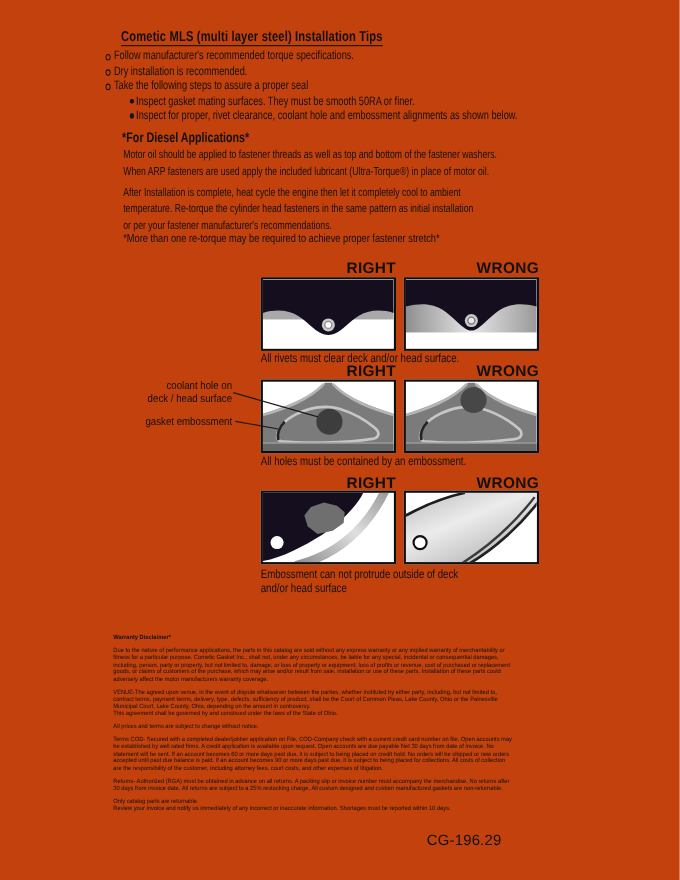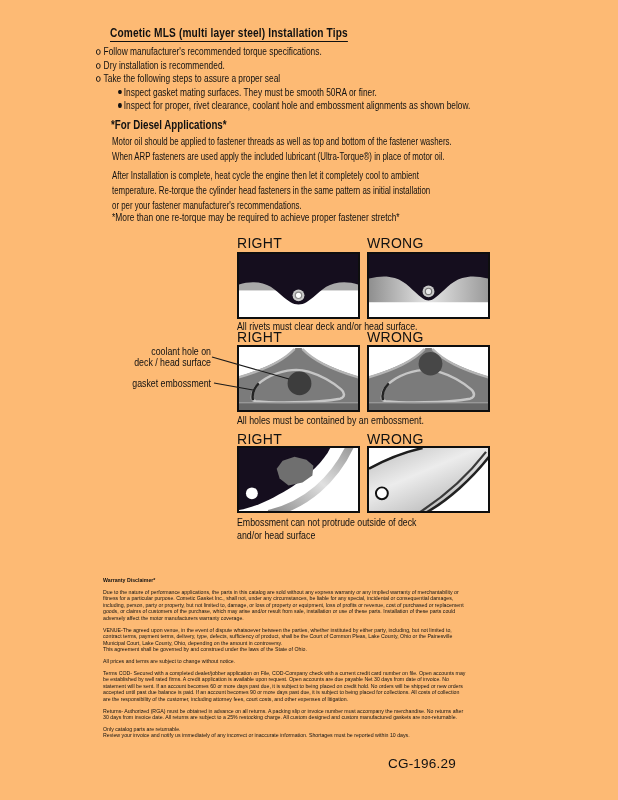--- a/index.html
+++ b/index.html
@@ -1,16 +1,16 @@
 <!DOCTYPE html>
 <html><head>
 <meta charset="utf-8">
 <style>
   html,body{margin:0;padding:0;background:#fff;overflow:hidden;}
-  .page{position:relative;width:618px;height:800px;background:#fdba74;
+  .page{position:relative;width:618px;height:800px;background:#c2410c;
         font-family:"Liberation Sans","DejaVu Sans",sans-serif;color:#111;}
   
   .cx75{transform:scaleX(.75);transform-origin:0 0;}
   .cx76{transform:scaleX(.76);transform-origin:0 0;}
   .cx78{transform:scaleX(.78);transform-origin:0 0;}
   .cx80{transform:scaleX(.80);transform-origin:0 0;}
   .cx88r{transform:scaleX(.88);transform-origin:100% 0;}
   .cx95{transform:scaleX(.95);transform-origin:0 0;}
   .abs{position:absolute;}
   .pre{white-space:pre-line;}
@@ -23,21 +23,21 @@
   .b-row.sub{padding-left:29px;}
   .mark-o{flex:0 0 auto;width:4px;height:4px;border:1px solid #111;border-radius:50%;margin:4px 4px 0 0;}
   .mark-f{flex:0 0 auto;width:4.5px;height:4.5px;background:#111;border-radius:50%;margin:4px 3px 0 0;}
 
   .diesel-h{left:111px;top:118px;font-size:12.5px;font-weight:bold;}
   .para{left:112px;font-size:10.5px;line-height:15px;width:560px;}
   .p1{top:134px;}
   .p2{top:168px;}
   .note{top:210px;}
 
-  .dg-header{font-size:14px;font-weight:normal;letter-spacing:.3px;text-align:left;width:123px;}
+  .dg-header{font-size:14px;font-weight:bold;letter-spacing:.3px;text-align:right;width:123px;}
   .panel{width:119px;height:63px;border:2px solid #0e0e0e;background:#fff;overflow:hidden;}
   .panel svg{display:block;width:119px;height:63px;}
   .caption{font-size:11px;line-height:13px;width:280px;}
   .dg-label{left:61px;width:150px;text-align:right;font-size:10px;line-height:11px;}
   .leaders{position:absolute;left:0;top:0;pointer-events:none;}
 
   .fineprint{left:103px;top:577px;width:470px;font-size:5.5px;line-height:6.6px;}
   .fp{margin:0 0 5px 0;}
   .fp-h{font-weight:bold;margin:0 0 5px 0;}
   .docnum{left:388px;top:756px;font-size:13.5px;letter-spacing:.2px;}

